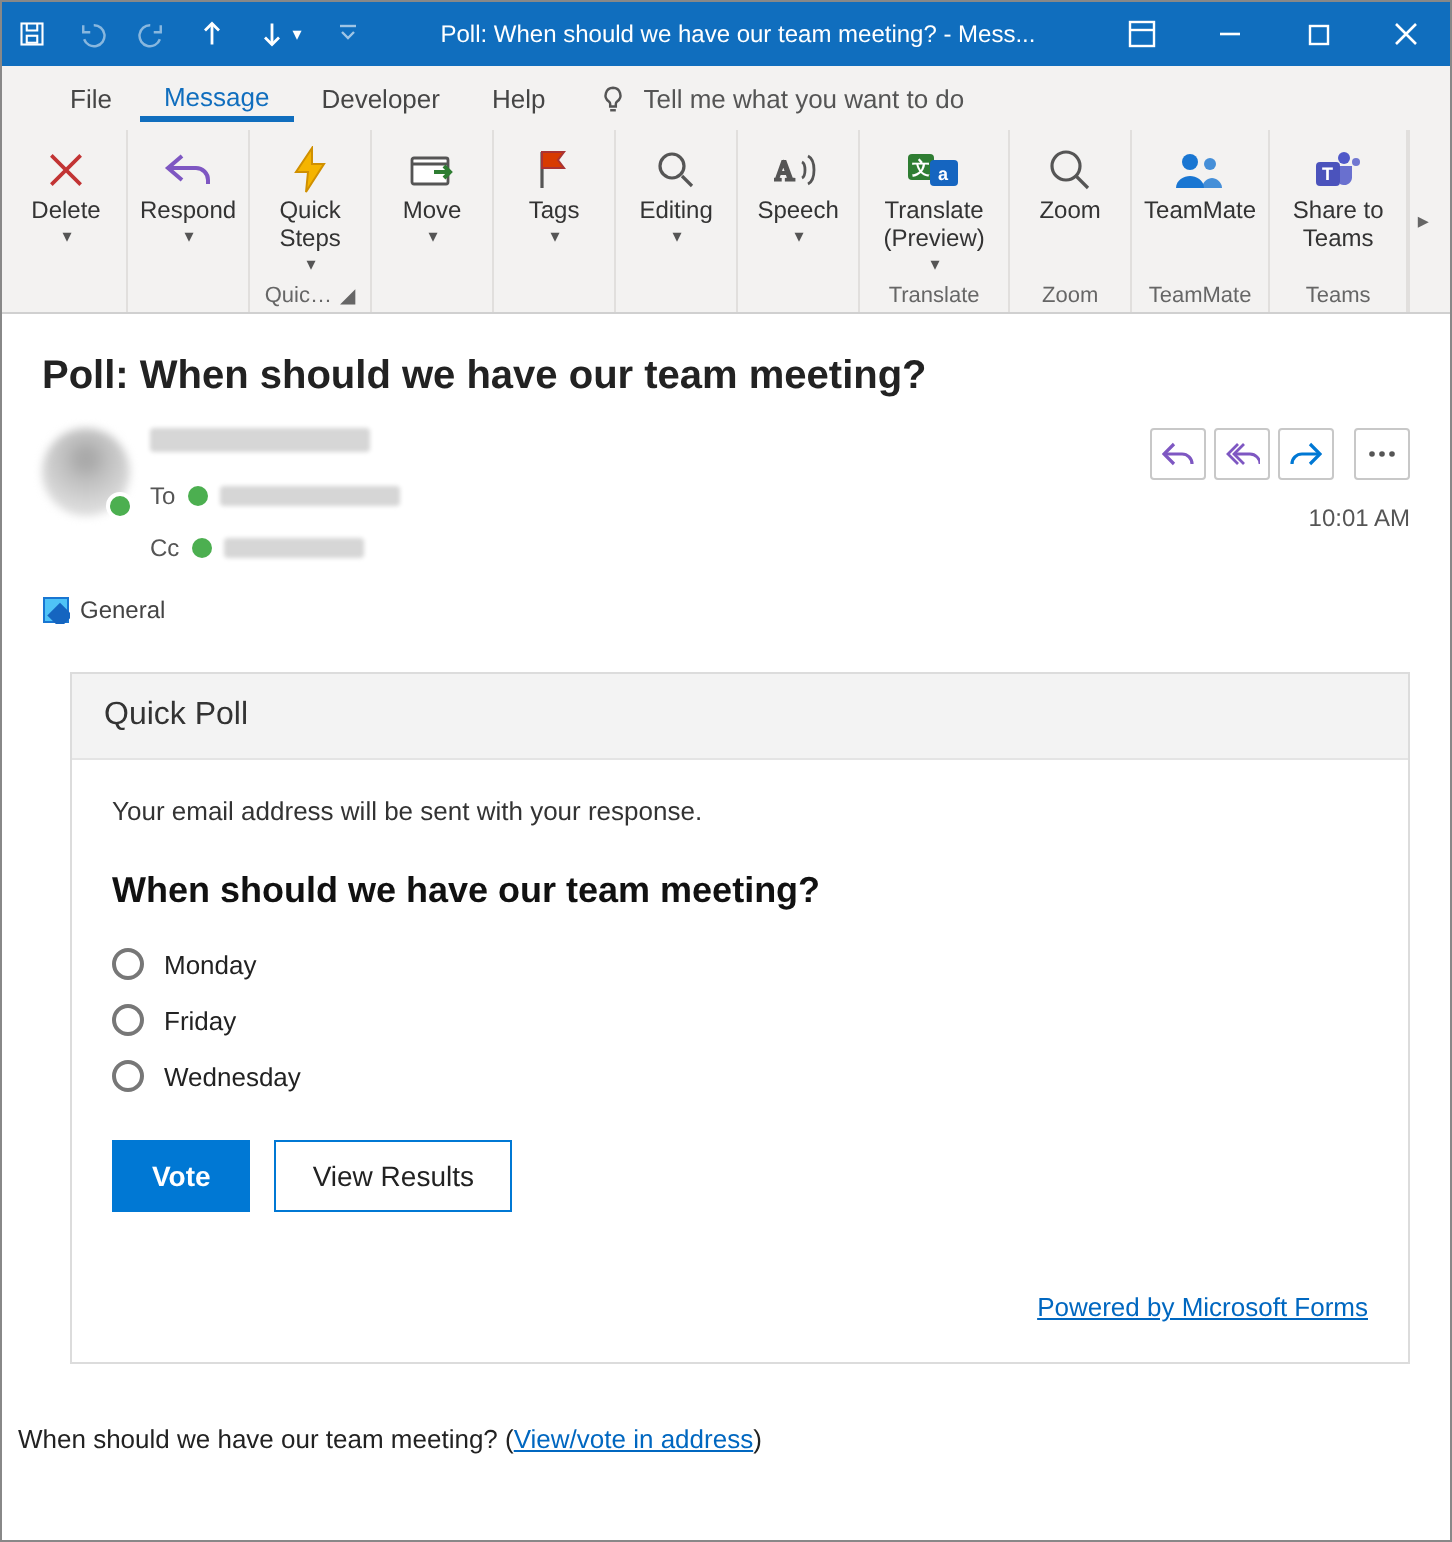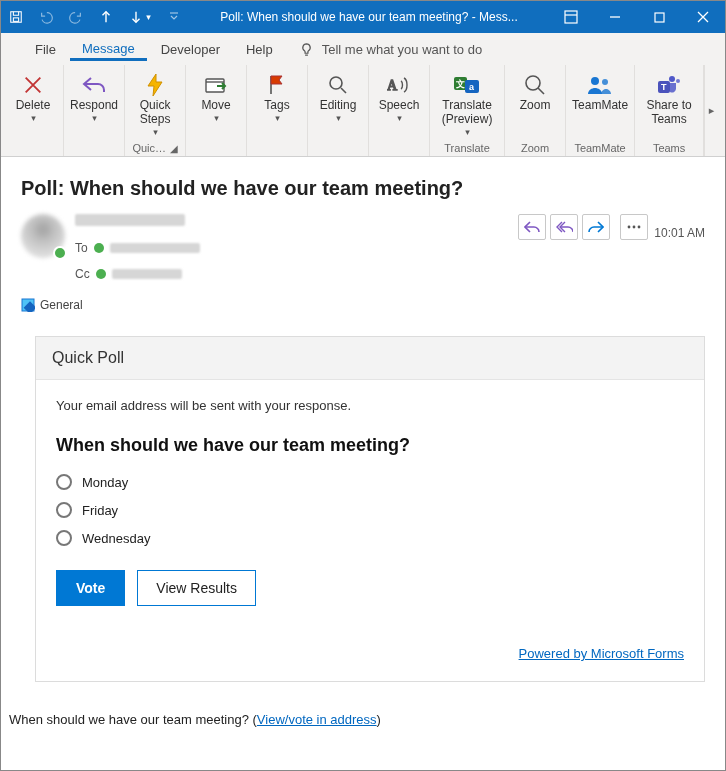--- a/index.html
+++ b/index.html
@@ -548,21 +548,21 @@
           <span class="presence-sm"></span>
           <span class="blur-line" style="width:90px"></span>
         </div>
         <div class="row">
           <span>Cc</span>
           <span class="presence-sm"></span>
           <span class="blur-line" style="width:70px"></span>
         </div>
       </div>
     </div>
-    <div style="display:flex;flex-direction:row;align-items:flex-end;gap:6px">
+    <div style="display:flex;flex-direction:column;align-items:flex-end;gap:6px">
       <div class="actions">
         <div class="actbtn">
           <svg width="16" height="14" viewBox="0 0 16 14" fill="none" stroke="#7e57c2" stroke-width="1.6">
               <path d="M6 2L1 7l5 5"></path>
               <path d="M1 7h9a5 5 0 0 1 5 5"></path>
             </svg>
         </div>
         <div class="actbtn">
           <svg width="18" height="14" viewBox="0 0 18 14" fill="none" stroke="#7e57c2" stroke-width="1.4">
               <path d="M7 2L2 7l5 5"></path>

